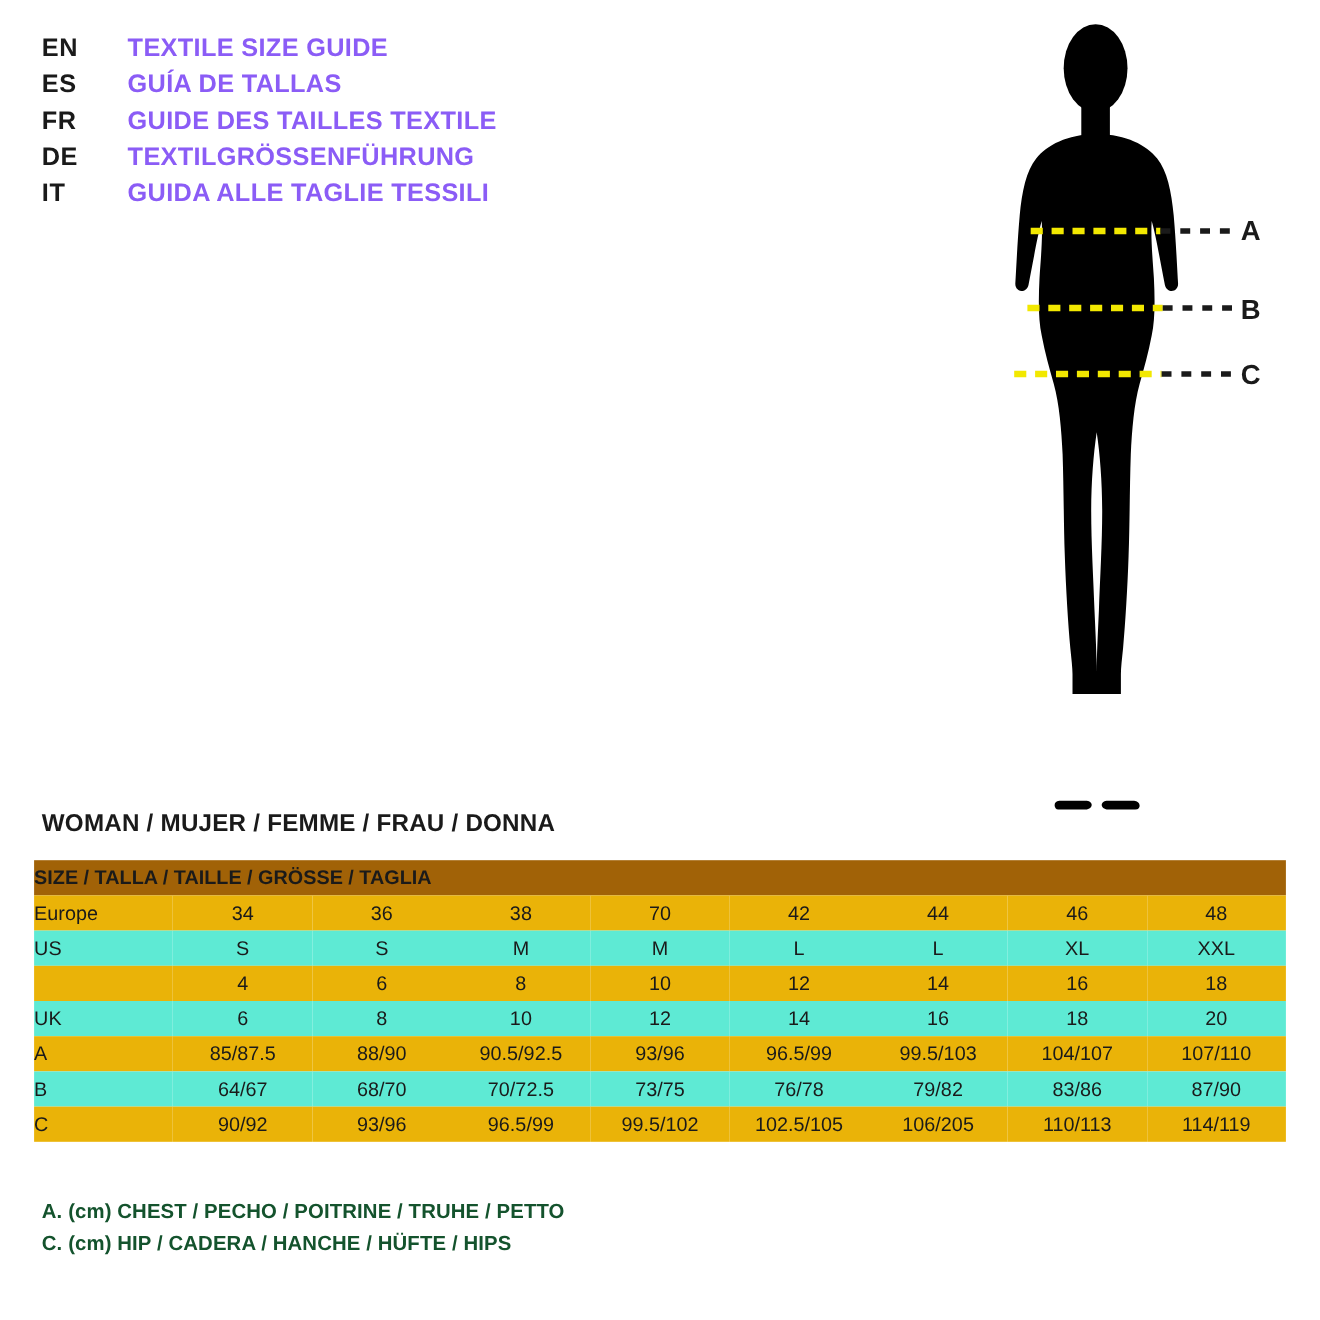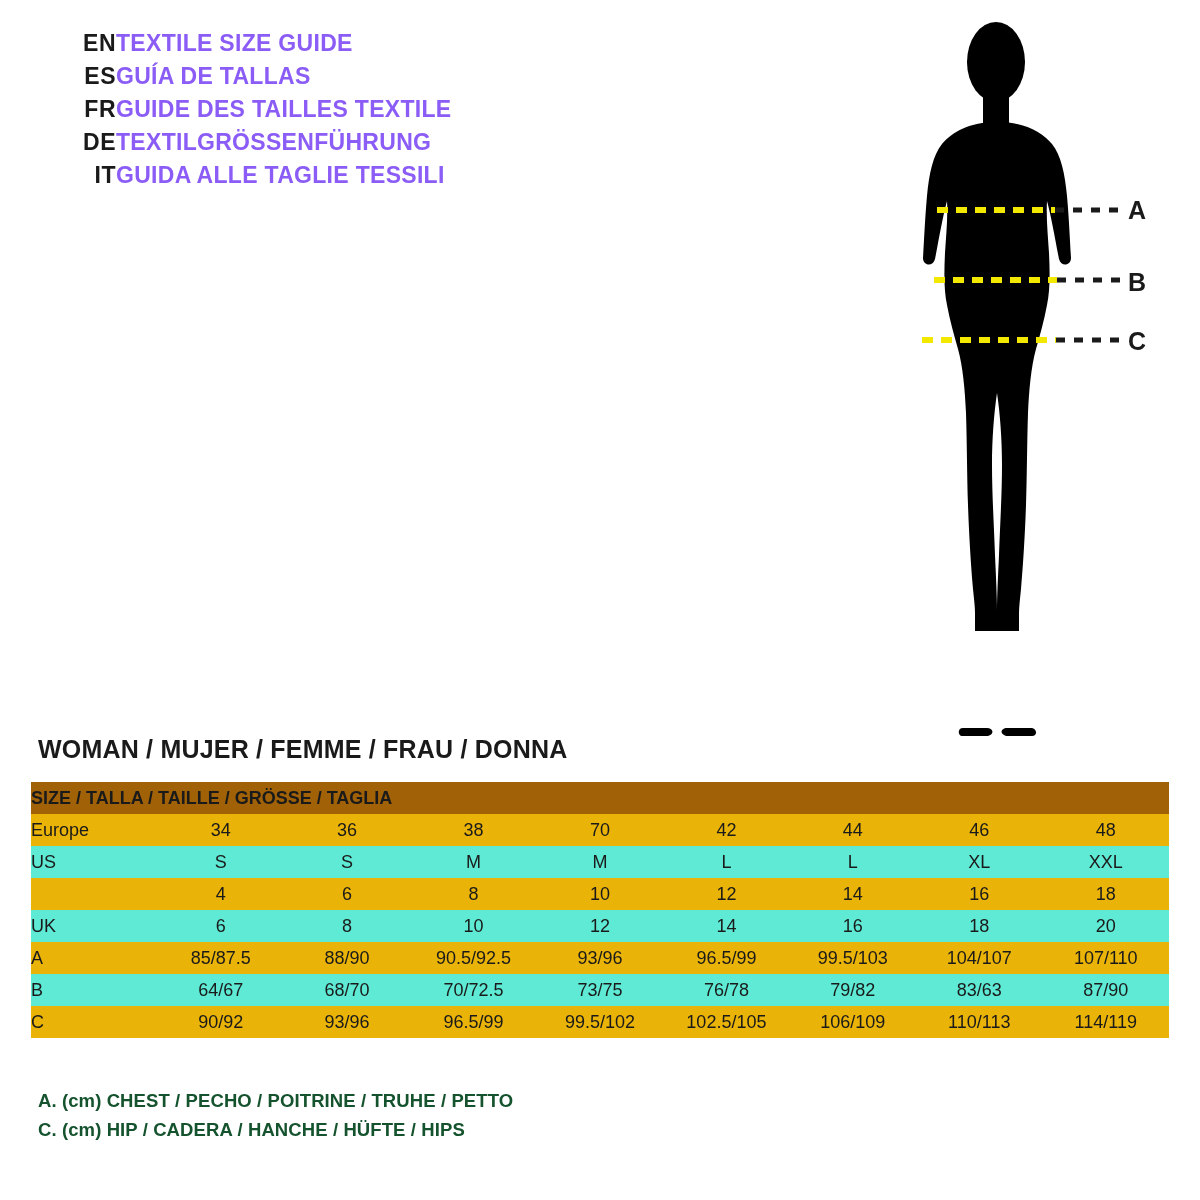--- a/index.html
+++ b/index.html
@@ -27,21 +27,20 @@
     display: flex;
     align-items: baseline;
     height: 33px;
   }
   .lang-code {
     width: 78px;
     font-size: 23px;
     font-weight: 700;
     letter-spacing: 0.5px;
     color: #1a1a1a;
-    text-align: right;
   }
   .lang-title {
     font-size: 23px;
     font-weight: 700;
     letter-spacing: 0.3px;
     color: #8b5cf6;
     white-space: nowrap;
   }
 
   
@@ -65,21 +64,21 @@
   }
   .label-a { left: 278px; top: 186px; }
   .label-b { left: 278px; top: 258px; }
   .label-c { left: 278px; top: 317px; }
 
   
   .section-title {
     position: absolute;
     left: 38px;
     top: 735px;
-    font-size: 25px;
+    font-size: 22px;
     font-weight: 700;
     letter-spacing: 0.2px;
     color: #1a1a1a;
   }
 
   table.size-table {
     position: absolute;
     left: 31px;
     top: 782px;
     width: 1138px;
@@ -280,32 +279,32 @@
     </tr>
 
     <tr class="row-dark">
       <td class="label-cell">B</td>
       <td class="val-cell">64/67</td>
       <td class="val-cell">68/70</td>
       <td class="val-cell">70/72.5</td>
       <td class="val-cell">73/75</td>
       <td class="val-cell">76/78</td>
       <td class="val-cell">79/82</td>
-      <td class="val-cell">83/63</td>
+      <td class="val-cell">83/86</td>
       <td class="val-cell">87/90</td>
     </tr>
 
     <tr class="row-light">
       <td class="label-cell">C</td>
       <td class="val-cell">90/92</td>
       <td class="val-cell">93/96</td>
       <td class="val-cell">96.5/99</td>
       <td class="val-cell">99.5/102</td>
       <td class="val-cell">102.5/105</td>
-      <td class="val-cell">106/109</td>
+      <td class="val-cell">106/205</td>
       <td class="val-cell">110/113</td>
       <td class="val-cell">114/119</td>
     </tr>
   </tbody>
 </table>
 
 <div class="legend">
   <div class="legend-row">A. (cm) CHEST / PECHO / POITRINE / TRUHE / PETTO</div>
   <div class="legend-row">C. (cm) HIP / CADERA / HANCHE / HÜFTE / HIPS</div>
 </div>

